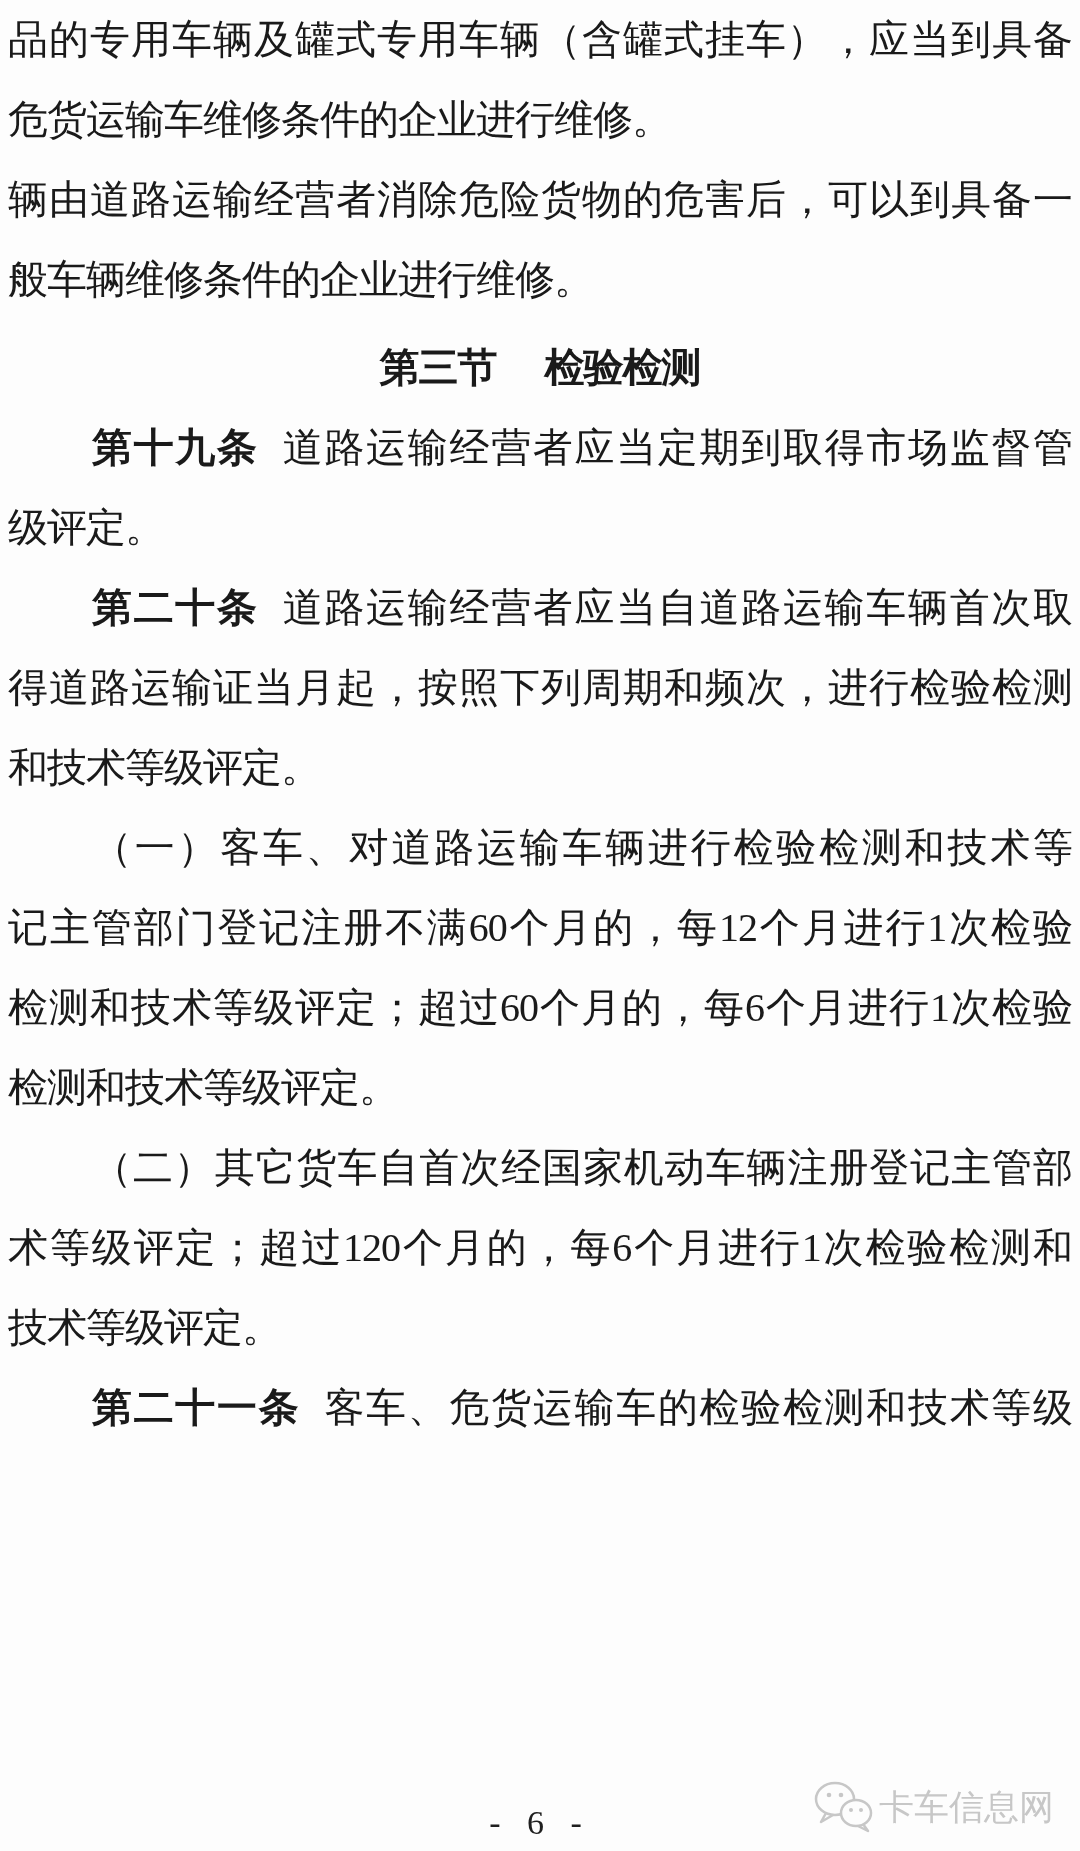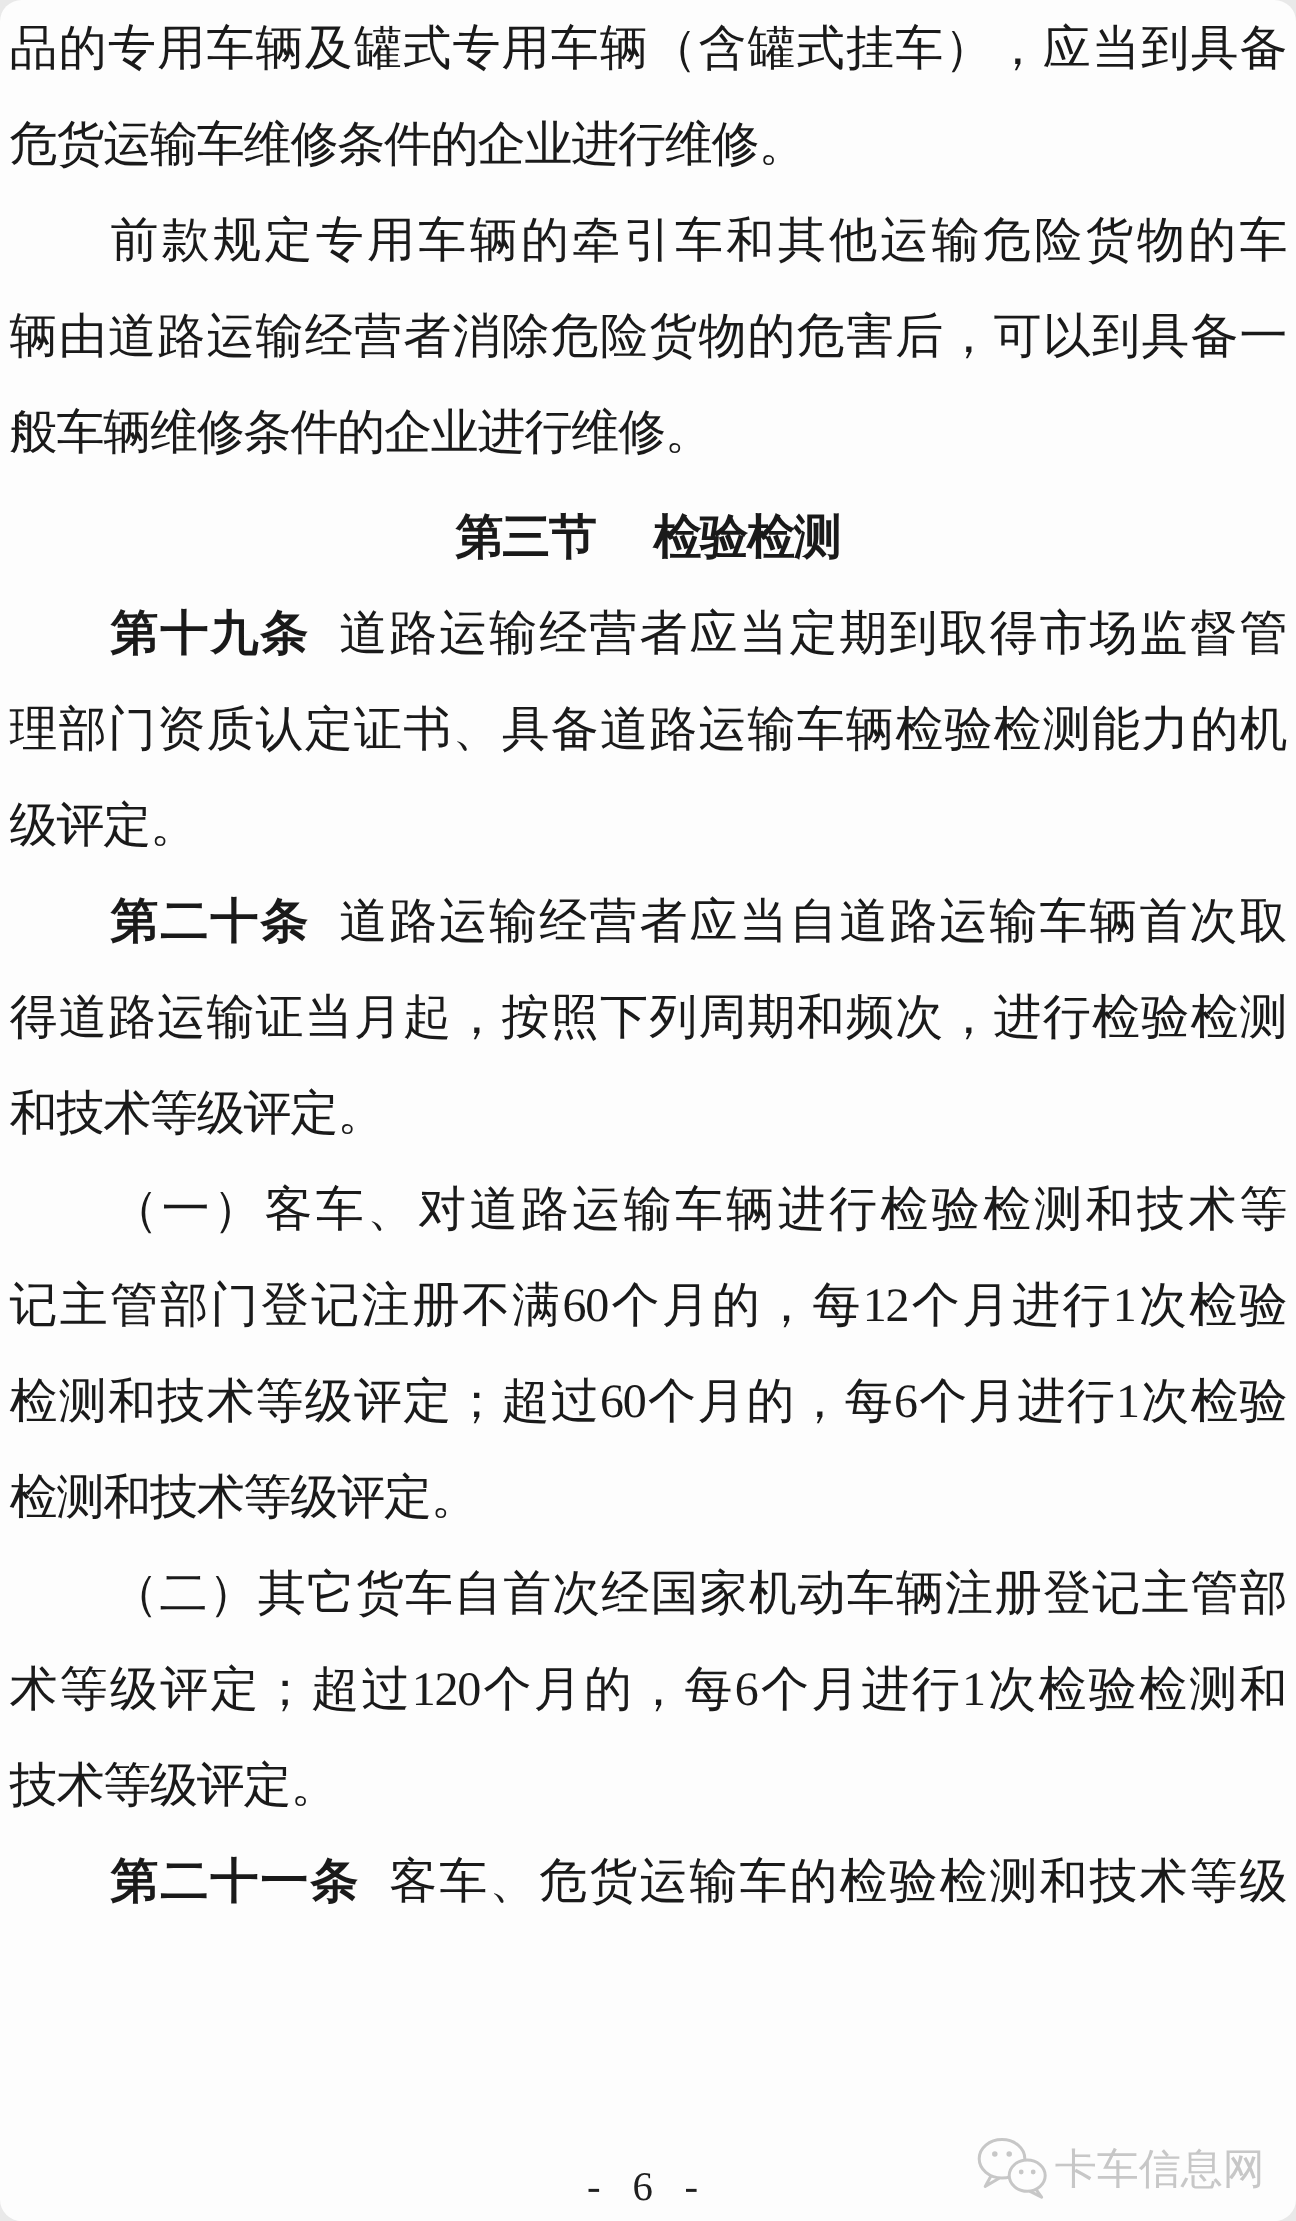--- a/index.html
+++ b/index.html
@@ -4,21 +4,20 @@
 <style>
   html,body { margin:0; padding:0; background:#e9e9e9; }
   .page {
     position:relative;
     width:1080px; height:1851px;
     margin:0 auto;
     background:#fdfdfd;
     color:#1a1a1a;
     font-family:"Liberation Serif","DejaVu Serif",serif;
     overflow:hidden;
-    border-radius:18px;
   }
   .content {
     position:absolute;
     top:0; left:8px;
     width:1064px;
   }
   .line {
     height:80px;
     line-height:80px;
     font-size:40px;
@@ -52,26 +51,24 @@
   .watermark svg { display:block; }
 </style>
 </head>
 <body>
 
 <div class="page">
 
   <div class="content">
       <div class="line justify"><span>品的专用车辆及罐式专用车辆（含罐式挂车），应当到具备</span></div>
       <div class="line left"><span>危货运输车维修条件的企业进行维修。</span></div>
-      <div class="line justify indent"><span>前款规定专用车辆的牵引车和其他运输危险货物的车</span></div>
       <div class="line justify"><span>辆由道路运输经营者消除危险货物的危害后，可以到具备一</span></div>
       <div class="line left"><span>般车辆维修条件的企业进行维修。</span></div>
       <div class="line center heading"><span class="lead">第三节</span><span>检验检测</span></div>
       <div class="line justify indent"><span class="lead">第十九条</span><span>道路运输经营者应当定期到取得市场监督管</span></div>
-      <div class="line justify"><span>理部门资质认定证书、具备道路运输车辆检验检测能力的机</span></div>
       <div class="line left"><span>级评定。</span></div>
       <div class="line justify indent"><span class="lead">第二十条</span><span>道路运输经营者应当自道路运输车辆首次取</span></div>
       <div class="line justify"><span>得道路运输证当月起，按照下列周期和频次，进行检验检测</span></div>
       <div class="line left"><span>和技术等级评定。</span></div>
       <div class="line justify indent"><span>（一）客车、对道路运输车辆进行检验检测和技术等</span></div>
       <div class="line justify"><span>记主管部门登记注册不满60个月的，每12个月进行1次检验</span></div>
       <div class="line justify"><span>检测和技术等级评定；超过60个月的，每6个月进行1次检验</span></div>
       <div class="line left"><span>检测和技术等级评定。</span></div>
       <div class="line justify indent"><span>（二）其它货车自首次经国家机动车辆注册登记主管部</span></div>
       <div class="line justify"><span>术等级评定；超过120个月的，每6个月进行1次检验检测和</span></div>

